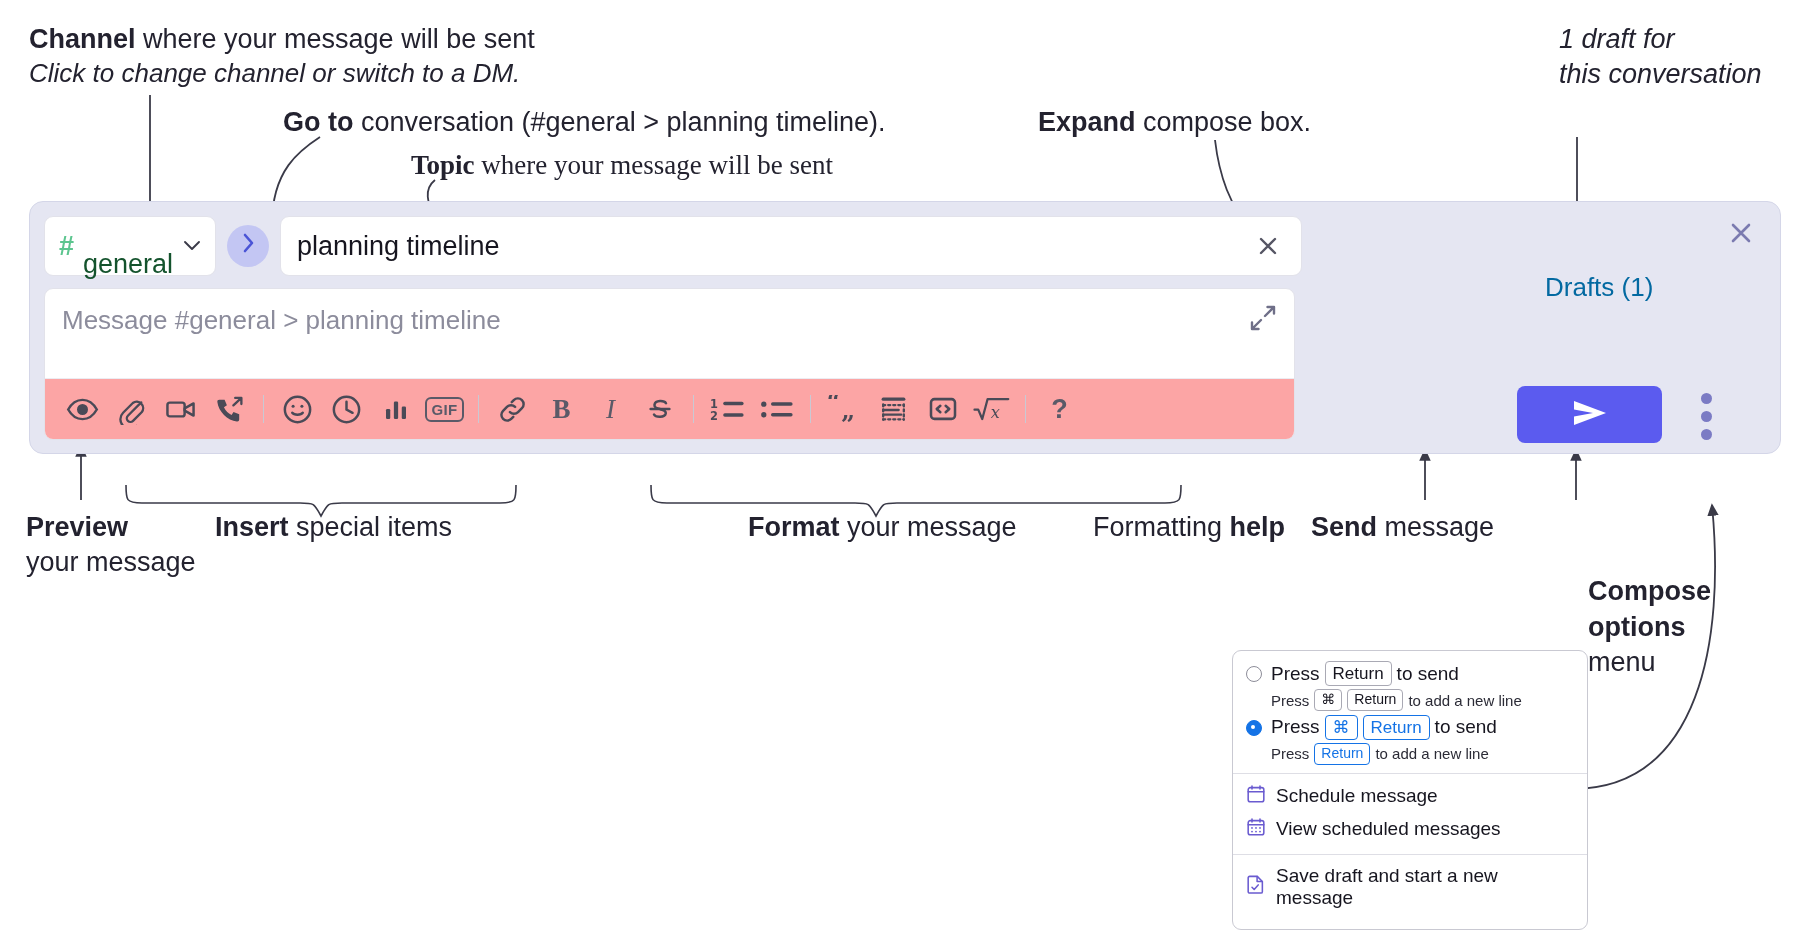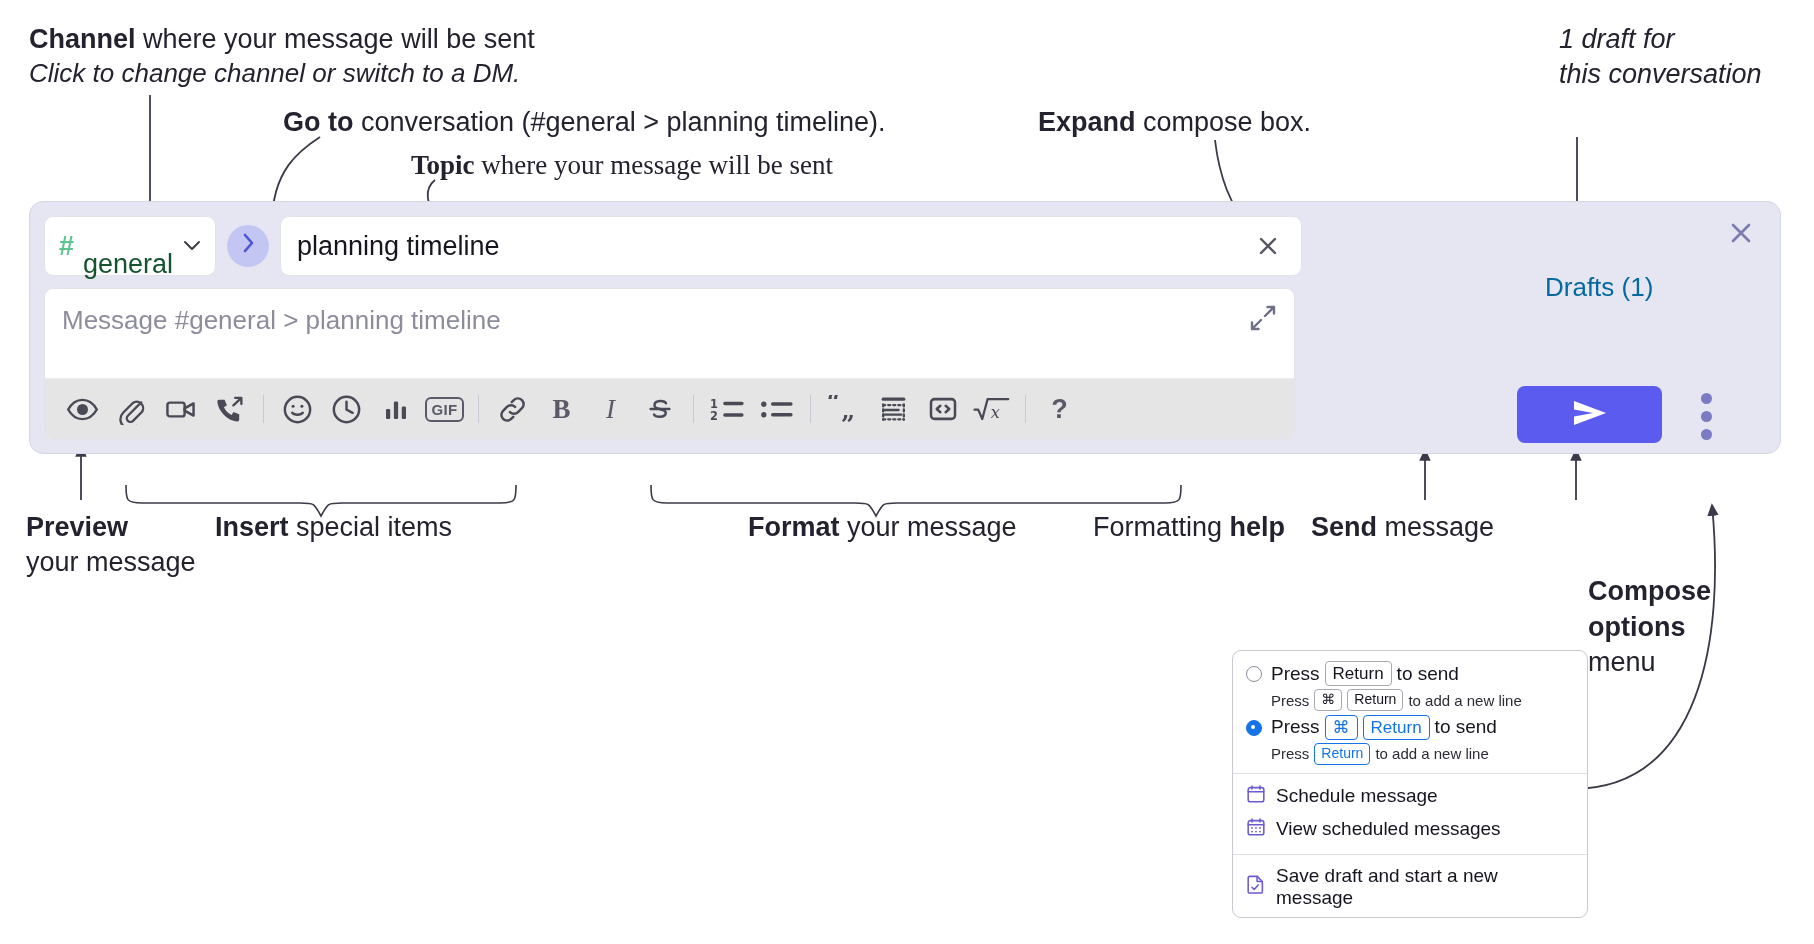--- a/index.html
+++ b/index.html
@@ -68,21 +68,21 @@
   .msg-box{
     position:absolute;left:14px;top:86px;width:1251px;height:152px;background:#fff;
     border:1px solid #e2e2ea;border-radius:9px;box-sizing:border-box;overflow:hidden;
   }
   .msg-input{
     position:absolute;left:17px;top:16px;font-size:26px;color:#8c8c9c;
   }
   .expand-btn{position:absolute;right:14px;top:14px;width:32px;height:32px;cursor:pointer;}
 
   .toolbar{
-    position:absolute;left:0;right:0;bottom:0;height:61px;background:#e5e5e5;
+    position:absolute;left:0;right:0;bottom:0;height:61px;background:#fca5a5;
     border-top:1px solid #ececf2;display:flex;align-items:center;padding:0 13px;
     box-sizing:border-box;gap:0;
   }
   .tb-item{
     width:49px;height:49px;display:flex;align-items:center;justify-content:center;
     cursor:pointer;color:#5a5a68;flex:none;
   }
   .tb-sep{width:1px;height:28px;background:#c9c9d4;margin:0 9px;flex:none;}
   .gif-box{
     border:2px solid #5a5a68;border-radius:6px;font-size:15px;font-weight:700;
@@ -101,21 +101,21 @@
   .kebab{
     position:absolute;left:1694px;top:390px;width:24px;height:52px;
     display:flex;flex-direction:column;align-items:center;justify-content:center;gap:7px;cursor:pointer;
   }
   .kebab i{display:block;width:11px;height:11px;border-radius:50%;background:#7b7bc4;}
 
   
   .menu{
     position:absolute;left:1232px;top:650px;width:356px;
     background:#fff;border:1px solid #c9c9d2;border-radius:9px;box-sizing:border-box;
-    padding:6px 0 4px;
+    padding:6px 0 16px;
   }
   .menu-row{display:flex;align-items:flex-start;padding:4px 12px 0 13px;cursor:pointer;}
   .radio{
     width:16px;height:16px;border-radius:50%;border:1.6px solid #8d8d99;
     margin-top:5px;margin-right:9px;flex:none;box-sizing:border-box;background:#fff;
   }
   .radio.on{border-color:#1473e6;background:#1473e6;position:relative;}
   .radio.on::after{content:"";position:absolute;left:4px;top:4px;width:4px;height:4px;border-radius:50%;background:#fff;}
   .m-main{font-size:19px;color:#16151f;display:flex;align-items:center;gap:5px;flex-wrap:wrap;}
   .m-sub{font-size:15px;color:#2b2b36;display:flex;align-items:center;gap:5px;padding:3px 0 0 38px;}

